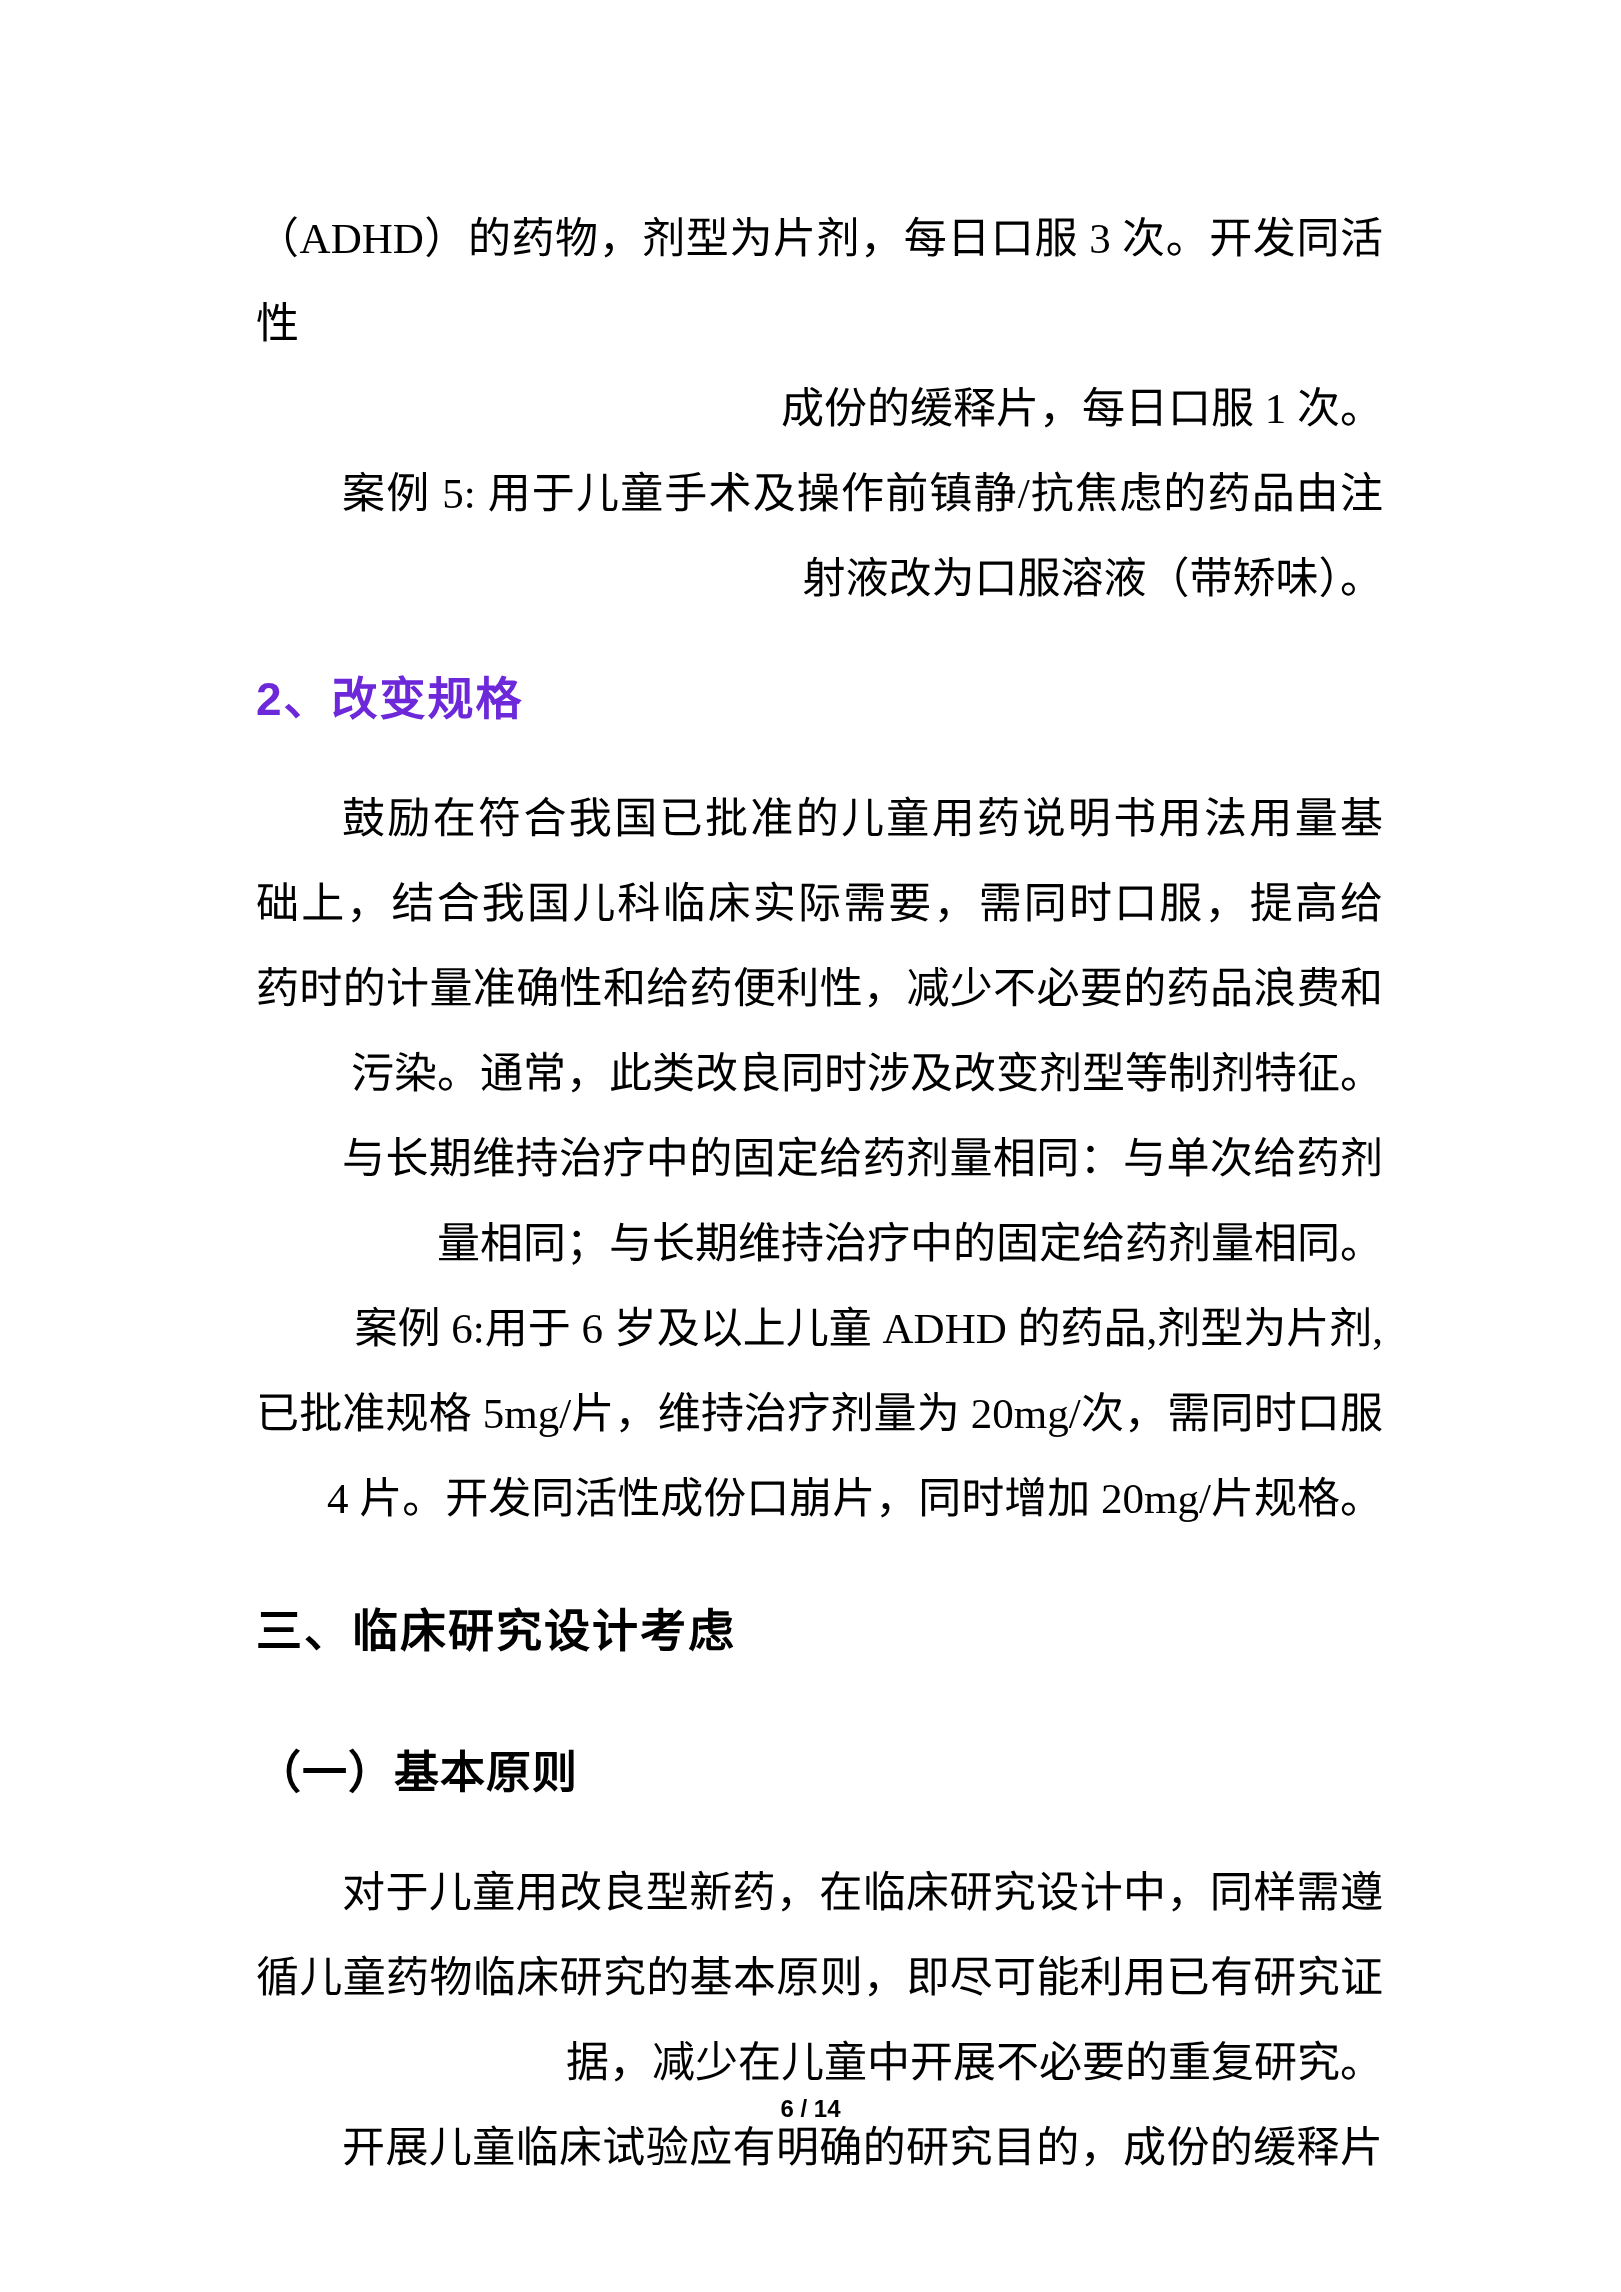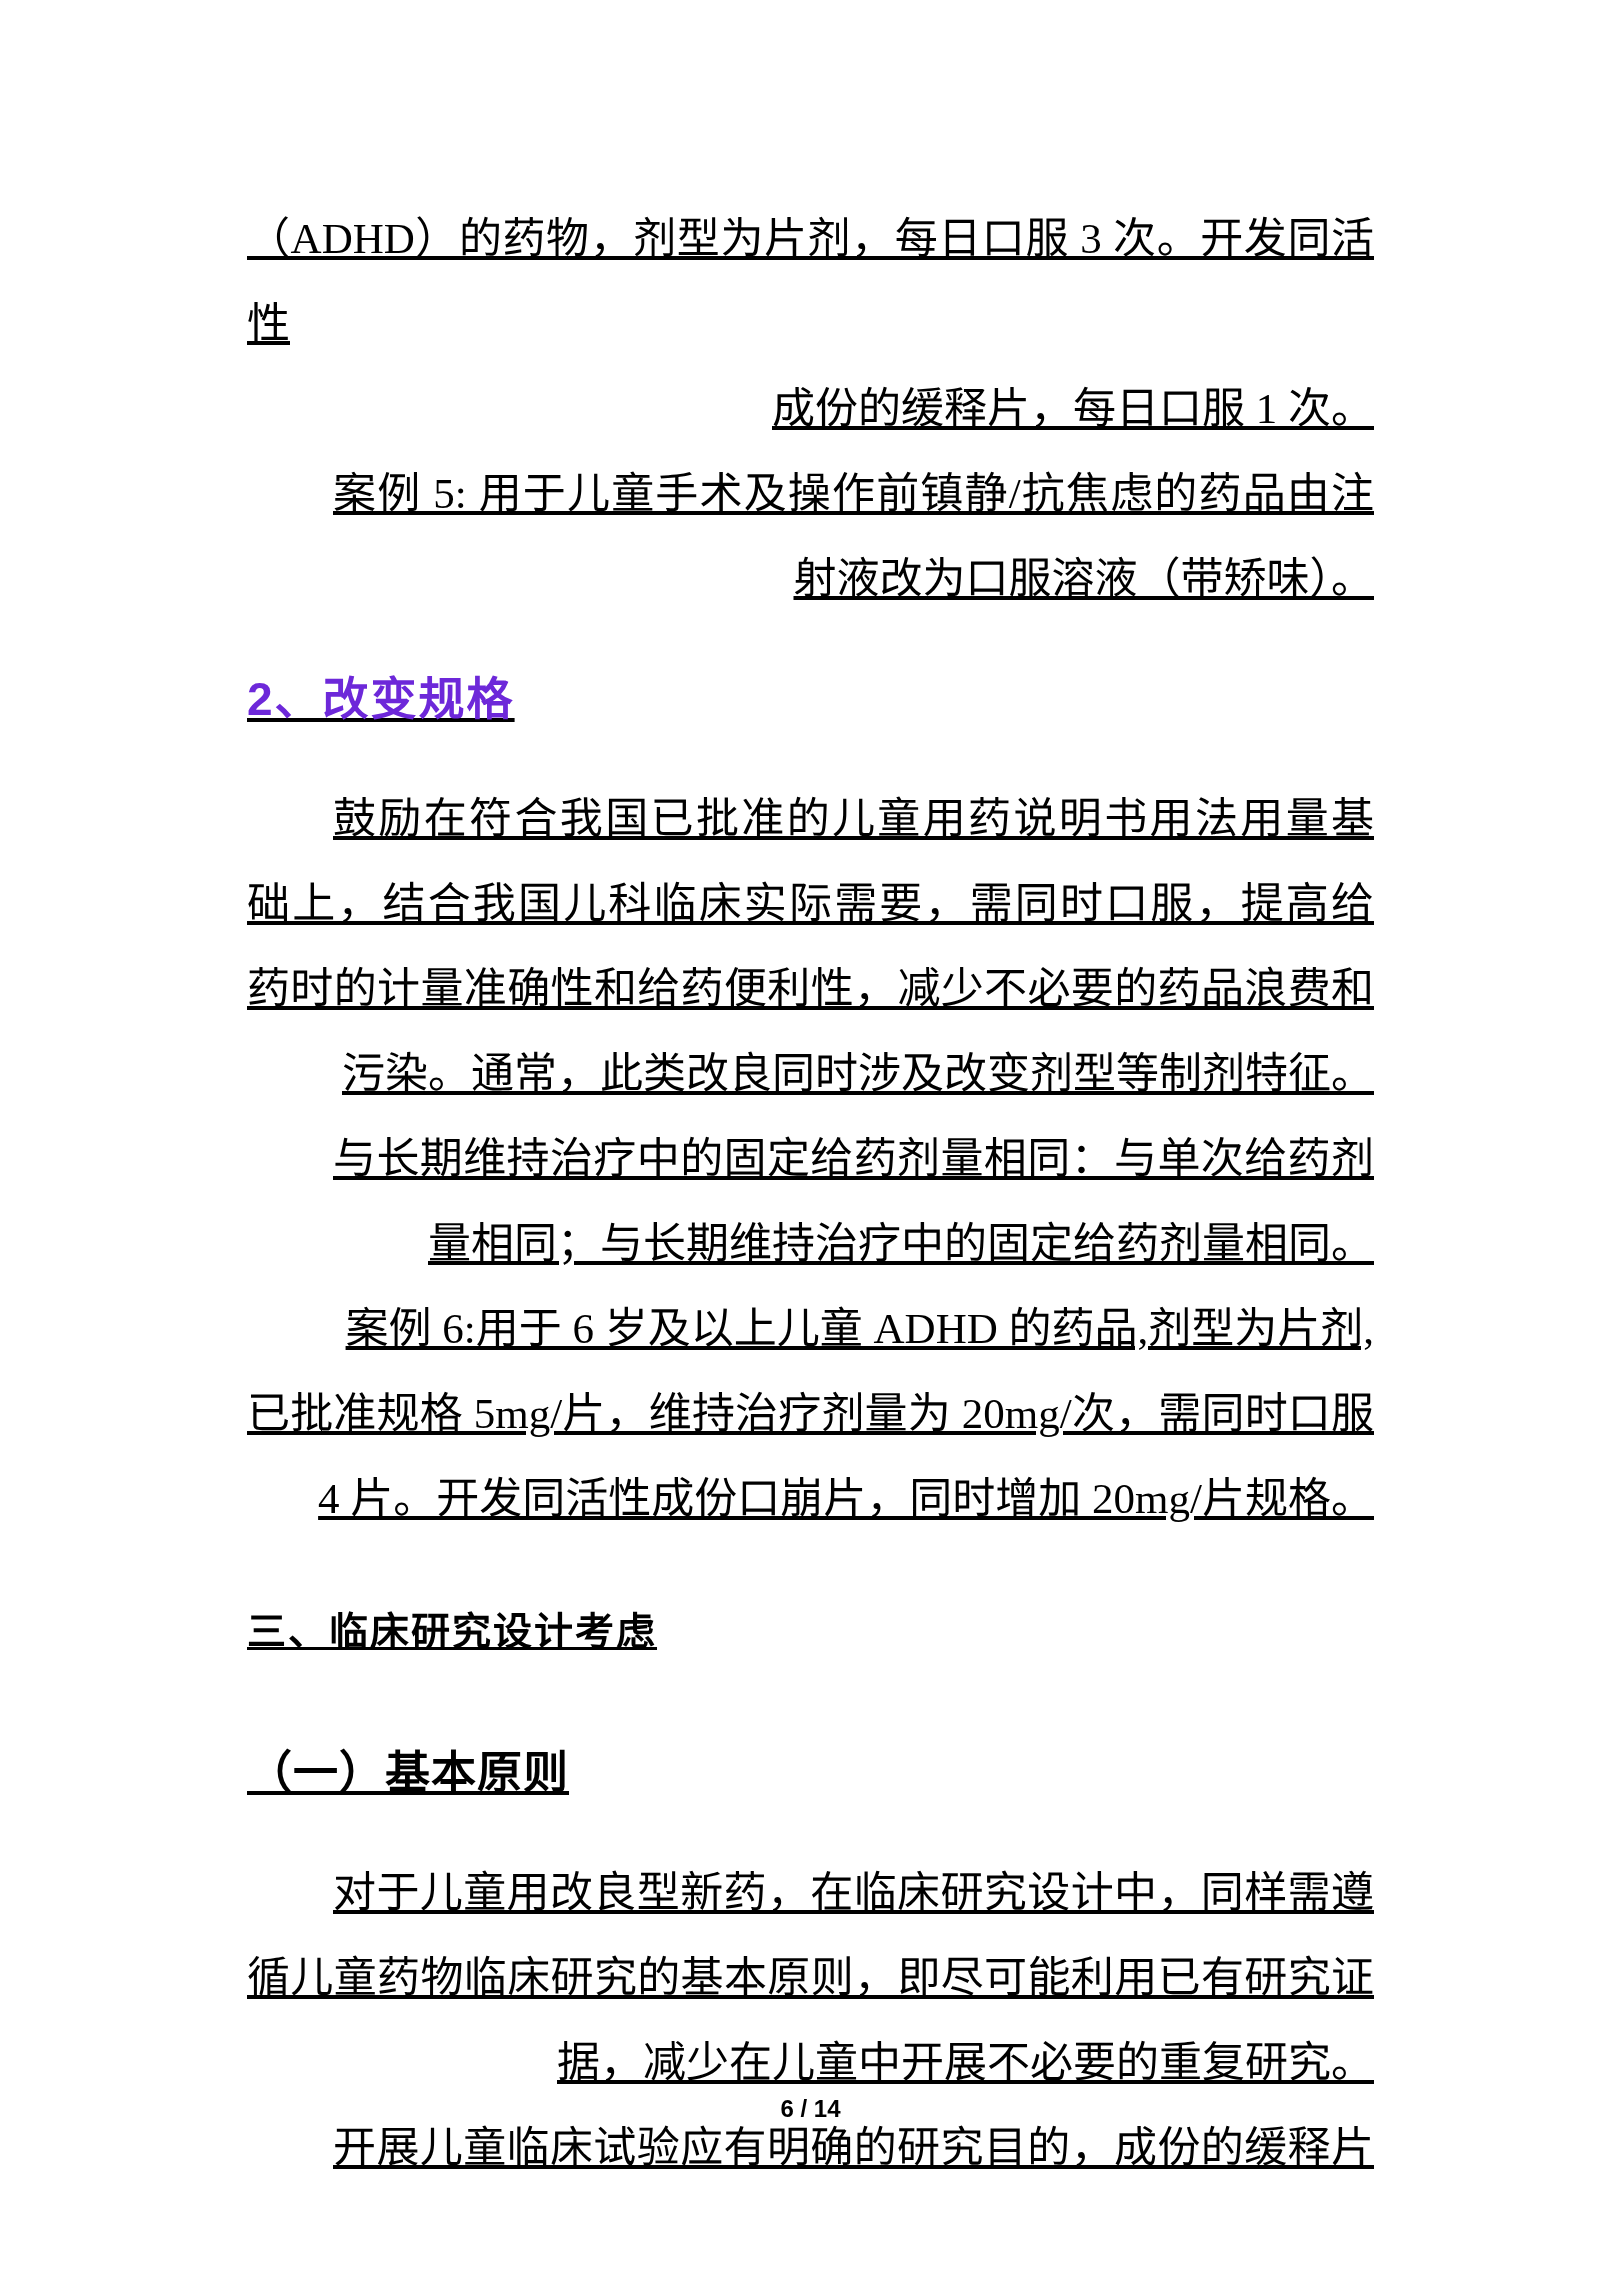--- a/index.html
+++ b/index.html
@@ -11,24 +11,23 @@
   .page {
     position: relative;
     width: 1621px;
     height: 2293px;
     background: #ffffff;
     overflow: hidden;
     color: #000000;
   }
   .doc {
     position: absolute;
-    left: 247px;
+    left: 256px;
     top: 196px;
     width: 1127px;
-    text-decoration: underline;
   }
   .ln {
     margin: 0;
     padding: 0;
     font-family: "Liberation Serif", "DejaVu Serif", serif;
     font-size: 43px;
     line-height: 85px;
     font-weight: normal;
     color: #000000;
     text-align: right;
@@ -47,21 +46,21 @@
     font-size: 46px;
     line-height: 85px;
     font-weight: bold;
     letter-spacing: 2px;
     color: #6d28d9;
   }
   .h-main {
     margin: 48px 0 0 0;
     padding: 0;
     font-family: "Liberation Sans", "DejaVu Sans", sans-serif;
-    font-size: 39px;
+    font-size: 46px;
     line-height: 85px;
     font-weight: bold;
     letter-spacing: 2px;
     color: #000000;
   }
   .h-sub {
     margin: 56px 0 35px 0;
     padding: 0;
     font-family: "Liberation Sans", "DejaVu Sans", sans-serif;
     font-size: 45px;

